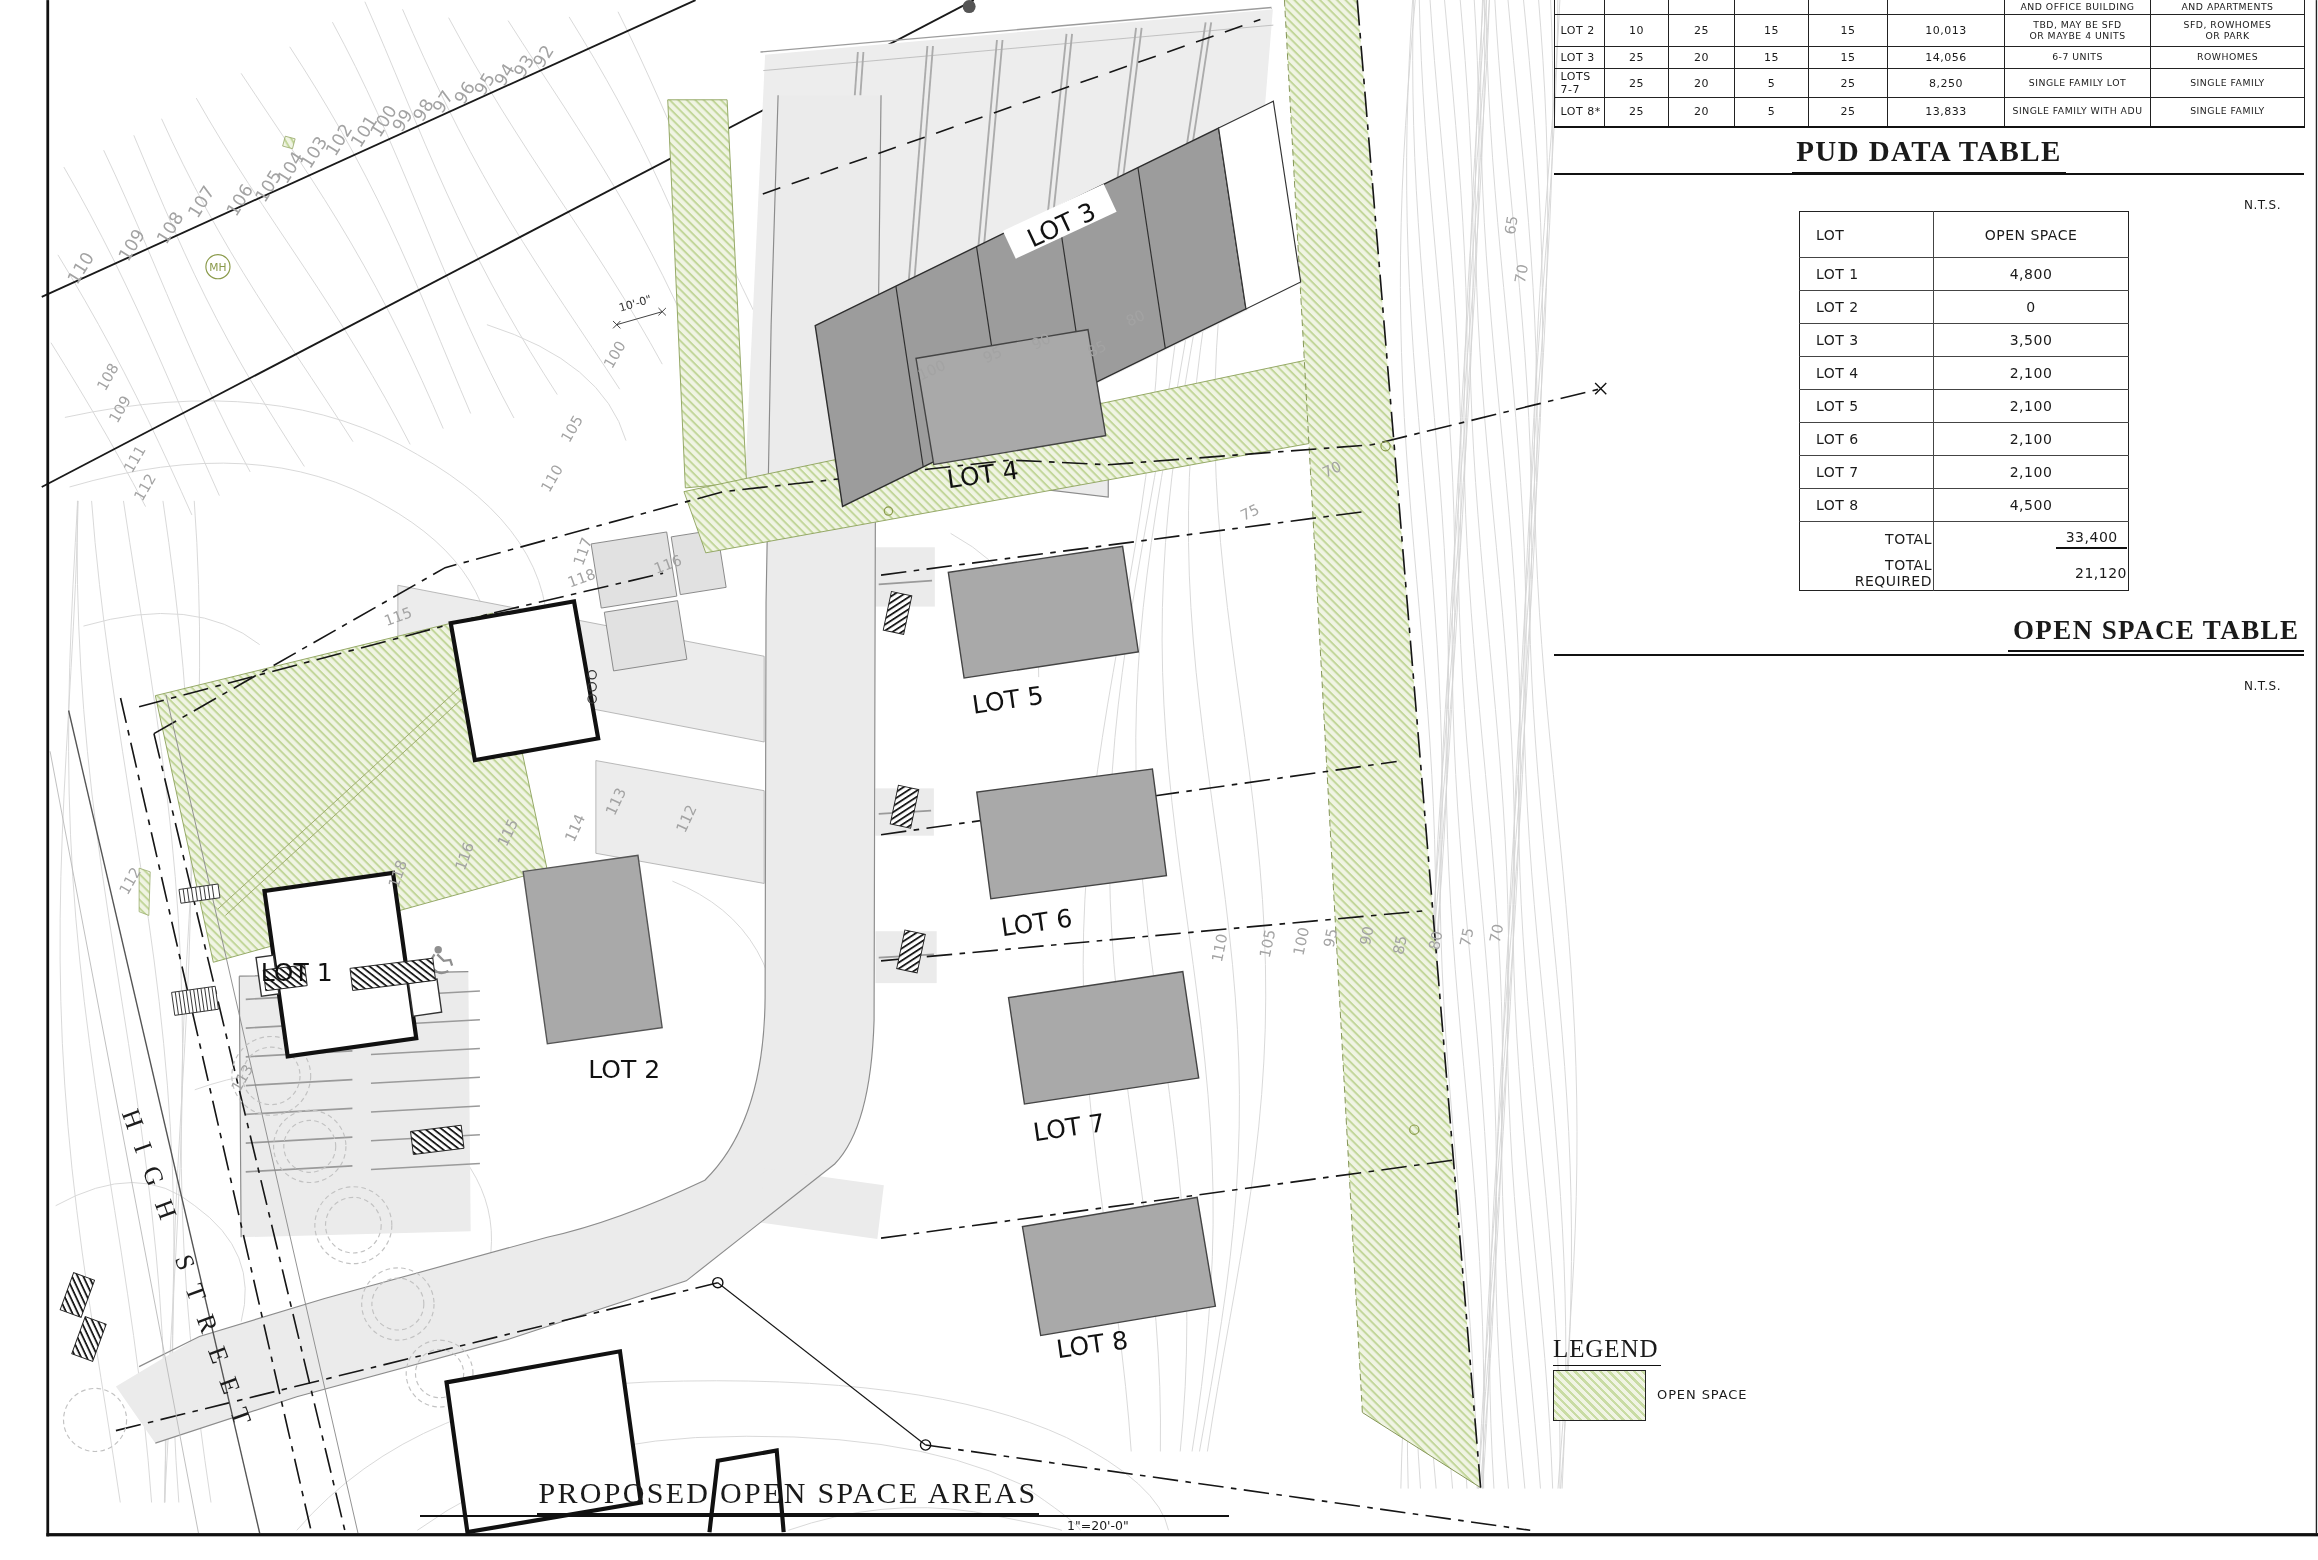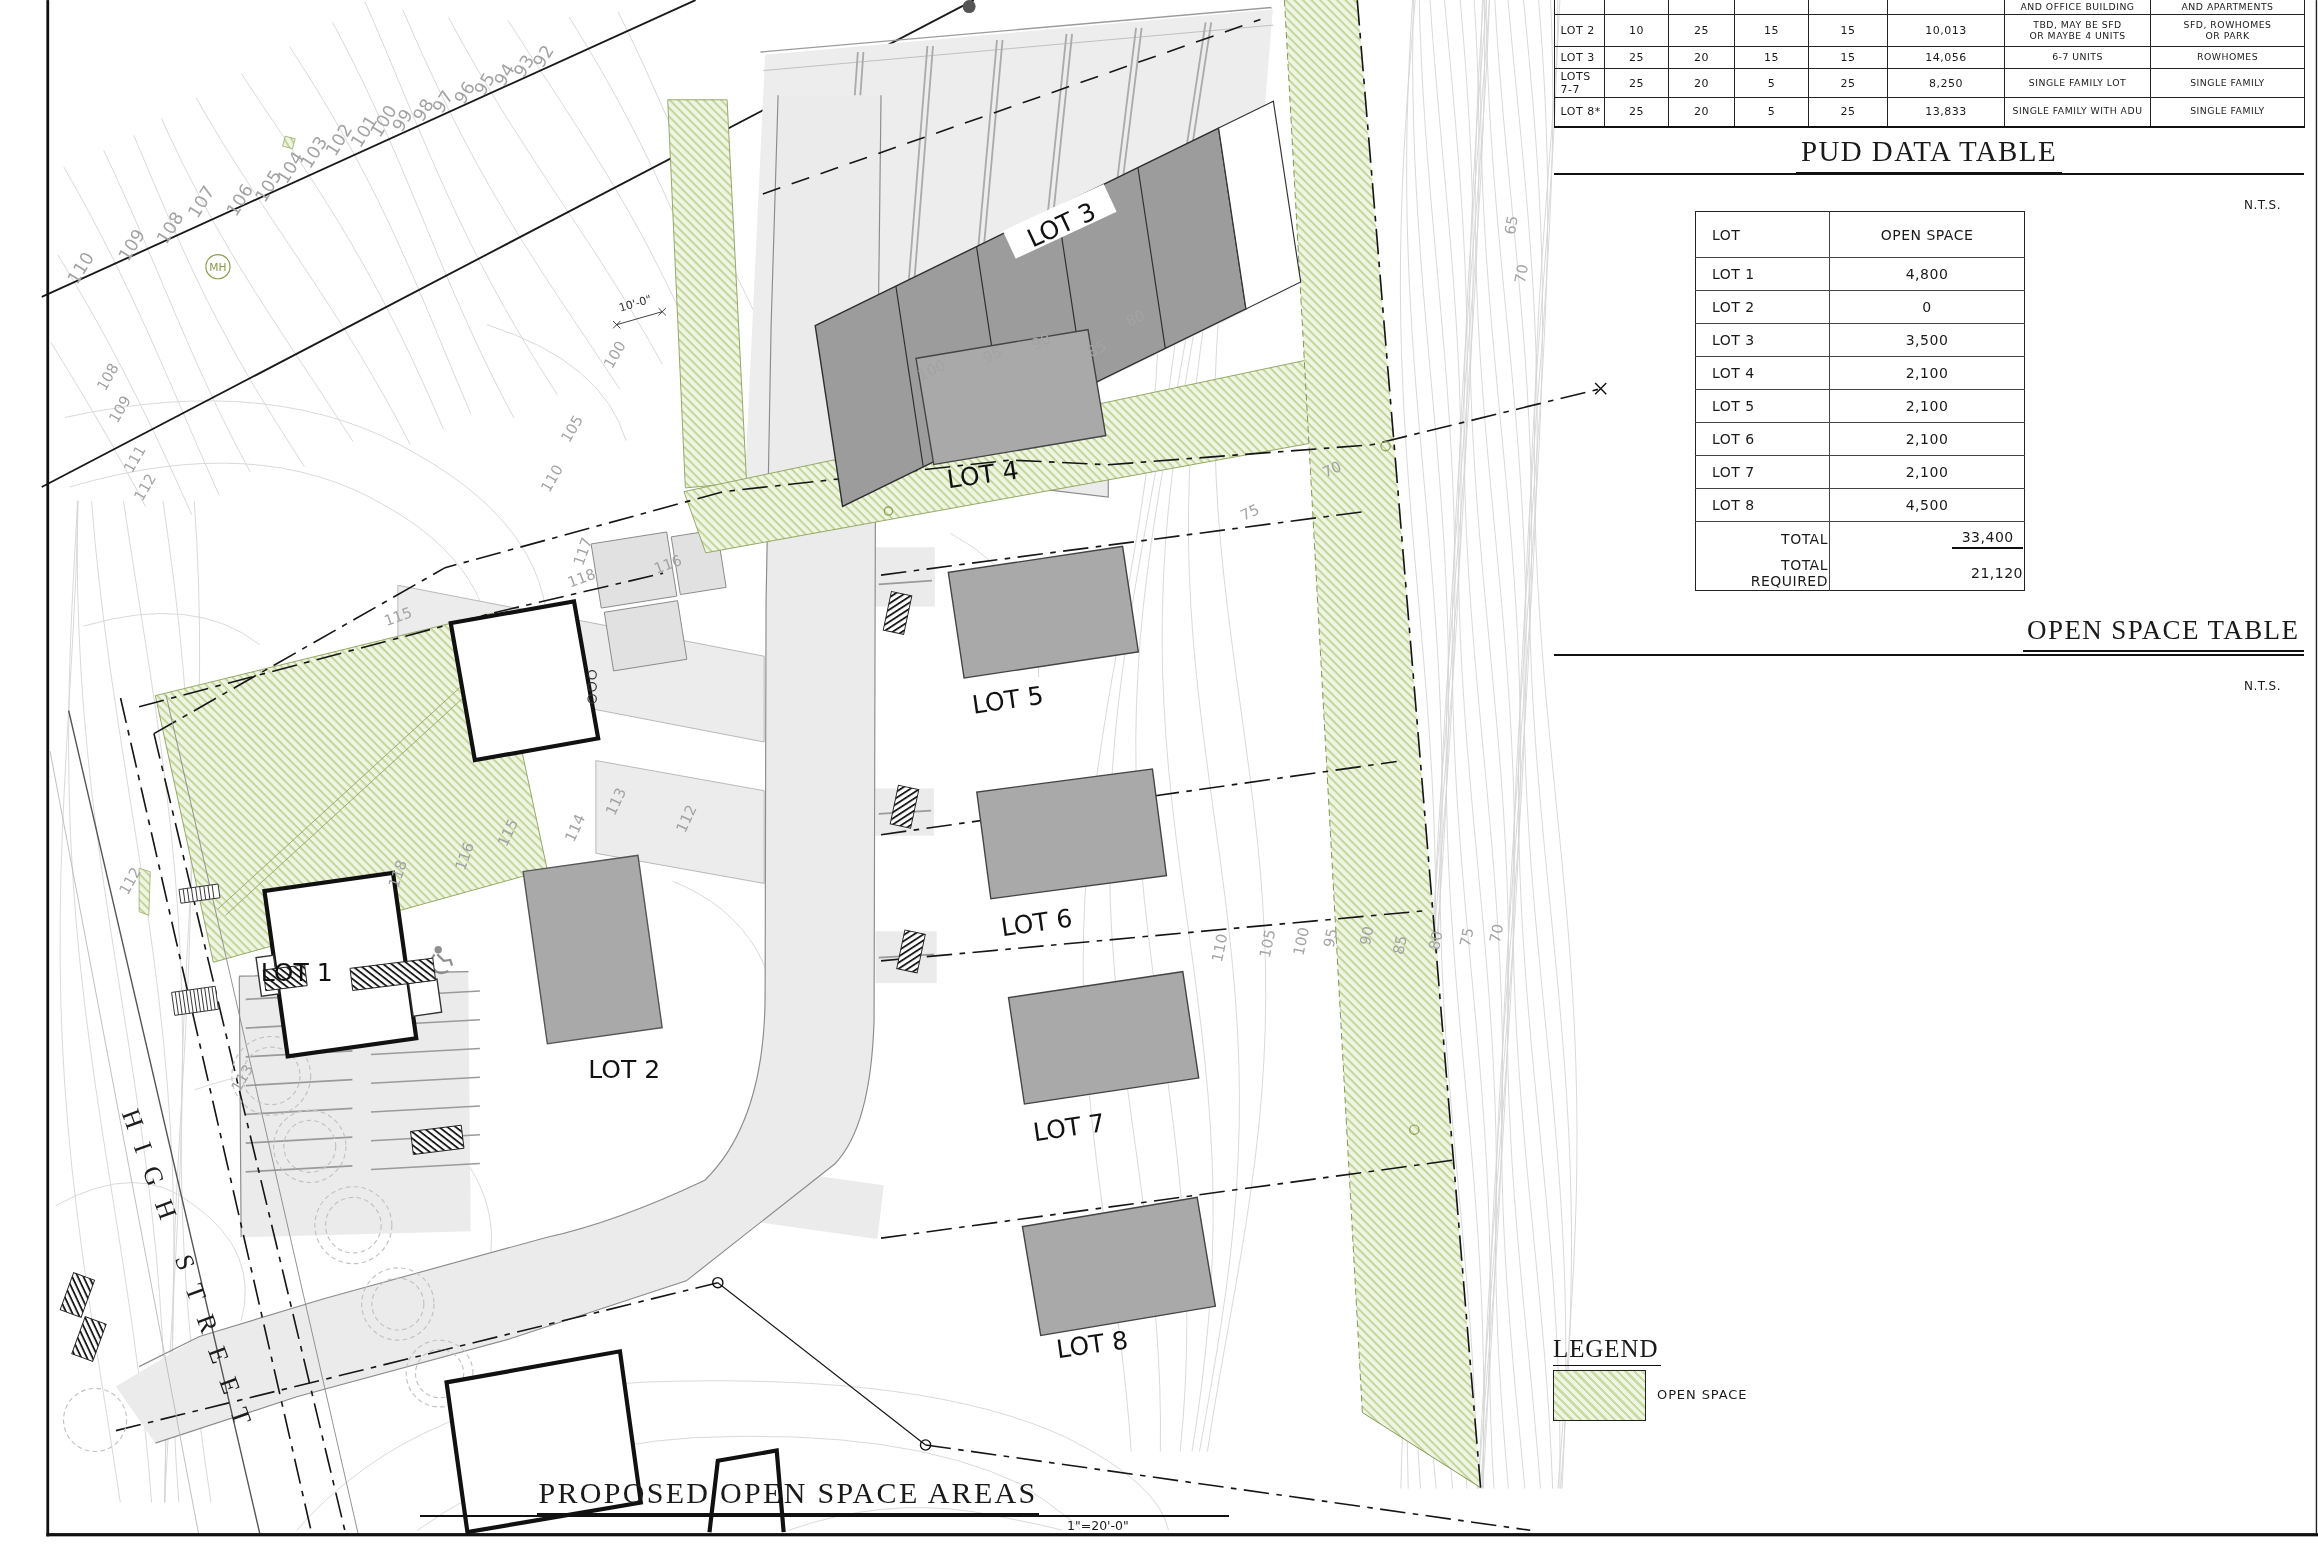--- a/index.html
+++ b/index.html
@@ -8,25 +8,25 @@
   svg text{user-select:none;}
 
   
   .pud{position:absolute;left:1554px;top:0;border-bottom:2.8px solid #111;border-collapse:collapse;table-layout:fixed;}
   .pud td{border-left:0.9px solid #222;border-right:0.9px solid #222;border-top:0.9px solid #222;
           font-size:11px;text-align:center;vertical-align:middle;letter-spacing:0.5px;overflow:hidden;}
   .pud tr.partial td{border-top:none;font-size:9.3px;height:12px;line-height:1.05;}
   .pud td.lotname{text-align:left;padding-left:5.6px;}
   .pud td.small{font-size:9.3px;line-height:1.15;white-space:pre-line;margin-left:36px;}
   .sec-title{position:absolute;left:1554px;width:750px;text-align:center;font-family:"Liberation Serif",serif;}
-  .sec-title span{display:inline-block;border-bottom:2.3px solid #111;padding:0 4.6px 3.7px;letter-spacing:1.4px;}
+  .sec-title span{display:inline-block;border-bottom:2.3px solid #111;padding:0 4.6px 3.7px;letter-spacing:1.4px;font-weight:bold;}
   .rule{position:absolute;background:#111;}
   .nts{position:absolute;font-size:12px;letter-spacing:0.5px;margin-top:19px;}
 
-  .os{position:absolute;left:1695px;top:211px;border:1.4px solid #222;border-collapse:collapse;table-layout:fixed;}
+  .os{position:absolute;left:1799px;top:211px;border:1.4px solid #222;border-collapse:collapse;table-layout:fixed;}
   .os td{font-size:14px;letter-spacing:0.5px;vertical-align:middle;}
   .os td:first-child{padding-left:16px;}
   .os td:last-child{border-left:0.9px solid #444;text-align:center;}
   .os tr.grid td{border-bottom:0.9px solid #444;}
   .os tr.hdr td{height:43px;}
   .os tr.r td{height:30px;}
   .os tr.tot td{height:32px;text-align:right;}
   .dbl{border-bottom:2.3px double #111;padding:0 9.3px 2.3px;display:inline-block;}
 
   

